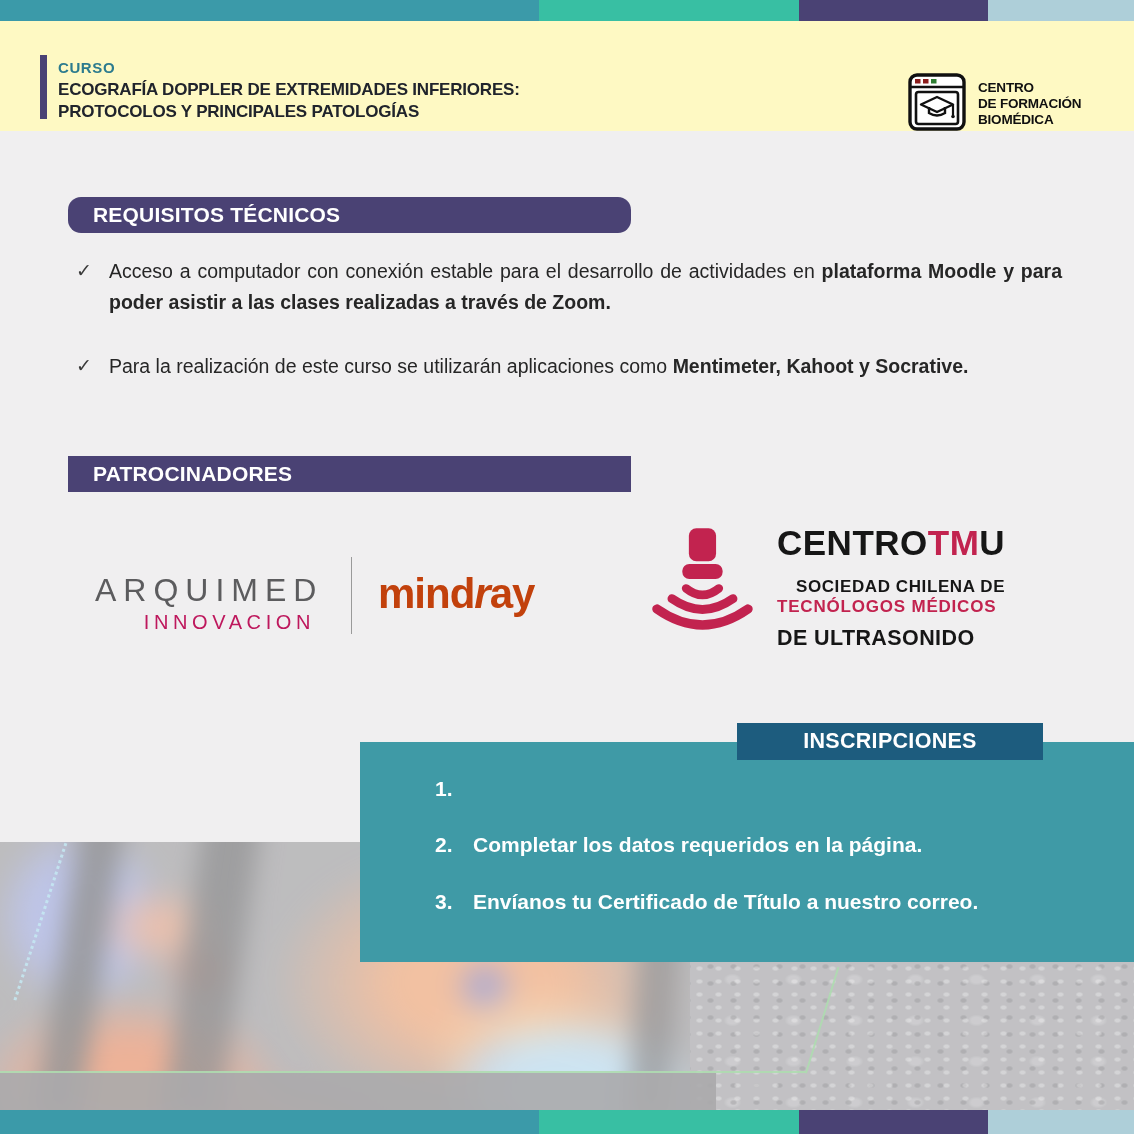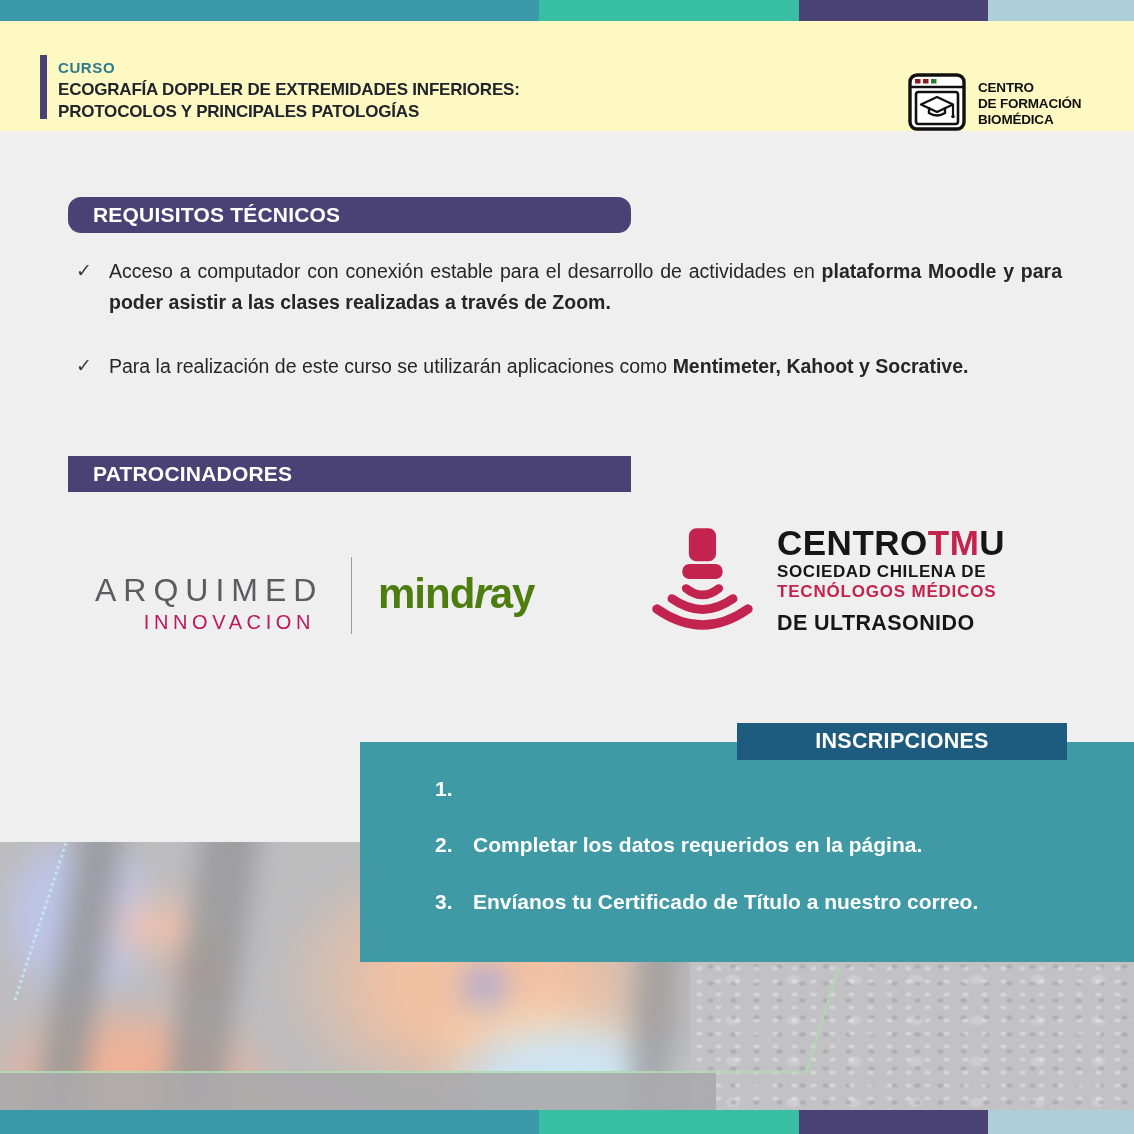--- a/index.html
+++ b/index.html
@@ -35,27 +35,27 @@
   .bullets{position:absolute;left:76px;top:256px;width:986px;}
   .bullet{display:flex;margin-bottom:33px;}
   .check{width:33px;flex:0 0 33px;font-size:19px;color:#3a3a3a;line-height:1.6;}
   .btext{font-size:19.5px;line-height:1.6;color:#262626;text-align:justify;}
 
   
   .arquimed{position:absolute;left:95px;top:572px;width:222px;text-align:center;}
   .arq-name{font-size:32px;color:#5c5c5e;letter-spacing:7px;font-weight:400;white-space:nowrap;}
   .arq-sub{font-size:20px;color:#be185d;letter-spacing:4.6px;margin-top:2px;text-align:right;padding-right:2px;}
   .divider{position:absolute;left:351px;top:557px;width:1px;height:77px;background:#9a9a9a;}
-  .mindray{position:absolute;left:378px;top:570px;font-size:42px;font-weight:bold;color:#4d7c0f;letter-spacing:-1px;text-align:right;}
+  .mindray{position:absolute;left:378px;top:570px;font-size:42px;font-weight:bold;color:#c2410c;letter-spacing:-1px;text-align:right;}
   .mindray i{font-style:italic;}
   .sochitmu{position:absolute;left:641px;top:525px;display:flex;gap:14px;align-items:flex-start;}
   .soch-text{line-height:1;}
   .soch-acronym{font-size:35px;font-weight:bold;color:#161616;letter-spacing:.5px;}
   .soch-acronym .tm{color:#c2234f;}
-  .soch-l1{font-size:17px;font-weight:bold;color:#161616;letter-spacing:.6px;margin-top:3px;}
+  .soch-l1{font-size:17px;font-weight:bold;color:#161616;letter-spacing:.6px;margin-top:18px;text-align:right;}
   .soch-l2{font-size:17px;font-weight:bold;color:#c2234f;letter-spacing:.8px;margin-top:3px;}
   .soch-l3{font-size:21.5px;font-weight:bold;color:#161616;letter-spacing:.4px;margin-top:13px;}
 
   
   .us{position:absolute;left:0;top:842px;width:1134px;height:268px;background:#8e8d90;overflow:hidden;z-index:1;}
   .us .blobs{position:absolute;inset:-30px;filter:blur(12px);}
   .blob{position:absolute;border-radius:50%;}
   .speckle{position:absolute;left:690px;top:-10px;width:460px;height:290px;
      background-color:#96959a;
      background-image:
@@ -68,21 +68,21 @@
   .lowband{position:absolute;left:0;top:231px;width:716px;height:40px;background:#6e6d70;opacity:.9;}
   .wash{position:absolute;inset:0;background:rgba(255,255,255,.42);}
   .roi-h{position:absolute;left:0;top:229px;width:806px;height:2px;background:#aedcb0;opacity:.9;}
   .roi-v{position:absolute;left:805px;top:120px;width:2px;height:111px;background:#aedcb0;opacity:.9;
          transform-origin:bottom left;transform:rotate(17deg);}
   .dotline{position:absolute;left:66px;top:-4px;height:170px;width:0;border-left:3px dotted #c6ecf5;opacity:.8;
            transform-origin:top left;transform:rotate(18deg);}
 
   
   .panel{position:absolute;left:360px;top:742px;width:774px;height:220px;background:#3f9aa6;z-index:10;}
-  .panel-head{position:absolute;left:377px;top:-19px;width:330px;height:37px;background:#1d5c7e;color:#fff;
+  .panel-head{position:absolute;left:377px;top:-19px;width:306px;height:37px;background:#1d5c7e;color:#fff;
               font-size:21.5px;font-weight:bold;display:flex;align-items:center;justify-content:center;letter-spacing:.3px;}
   .steps{position:absolute;left:75px;top:33px;width:660px;}
   .step{display:flex;color:#fff;font-size:21px;font-weight:bold;margin-bottom:28px;line-height:1.35;}
   .step .num{width:38px;flex:0 0 38px;}
   .step .link{font-style:italic;text-decoration:underline;color:#fff;}
 </style>
 </head>
 <body>
 
 <div class="page">

